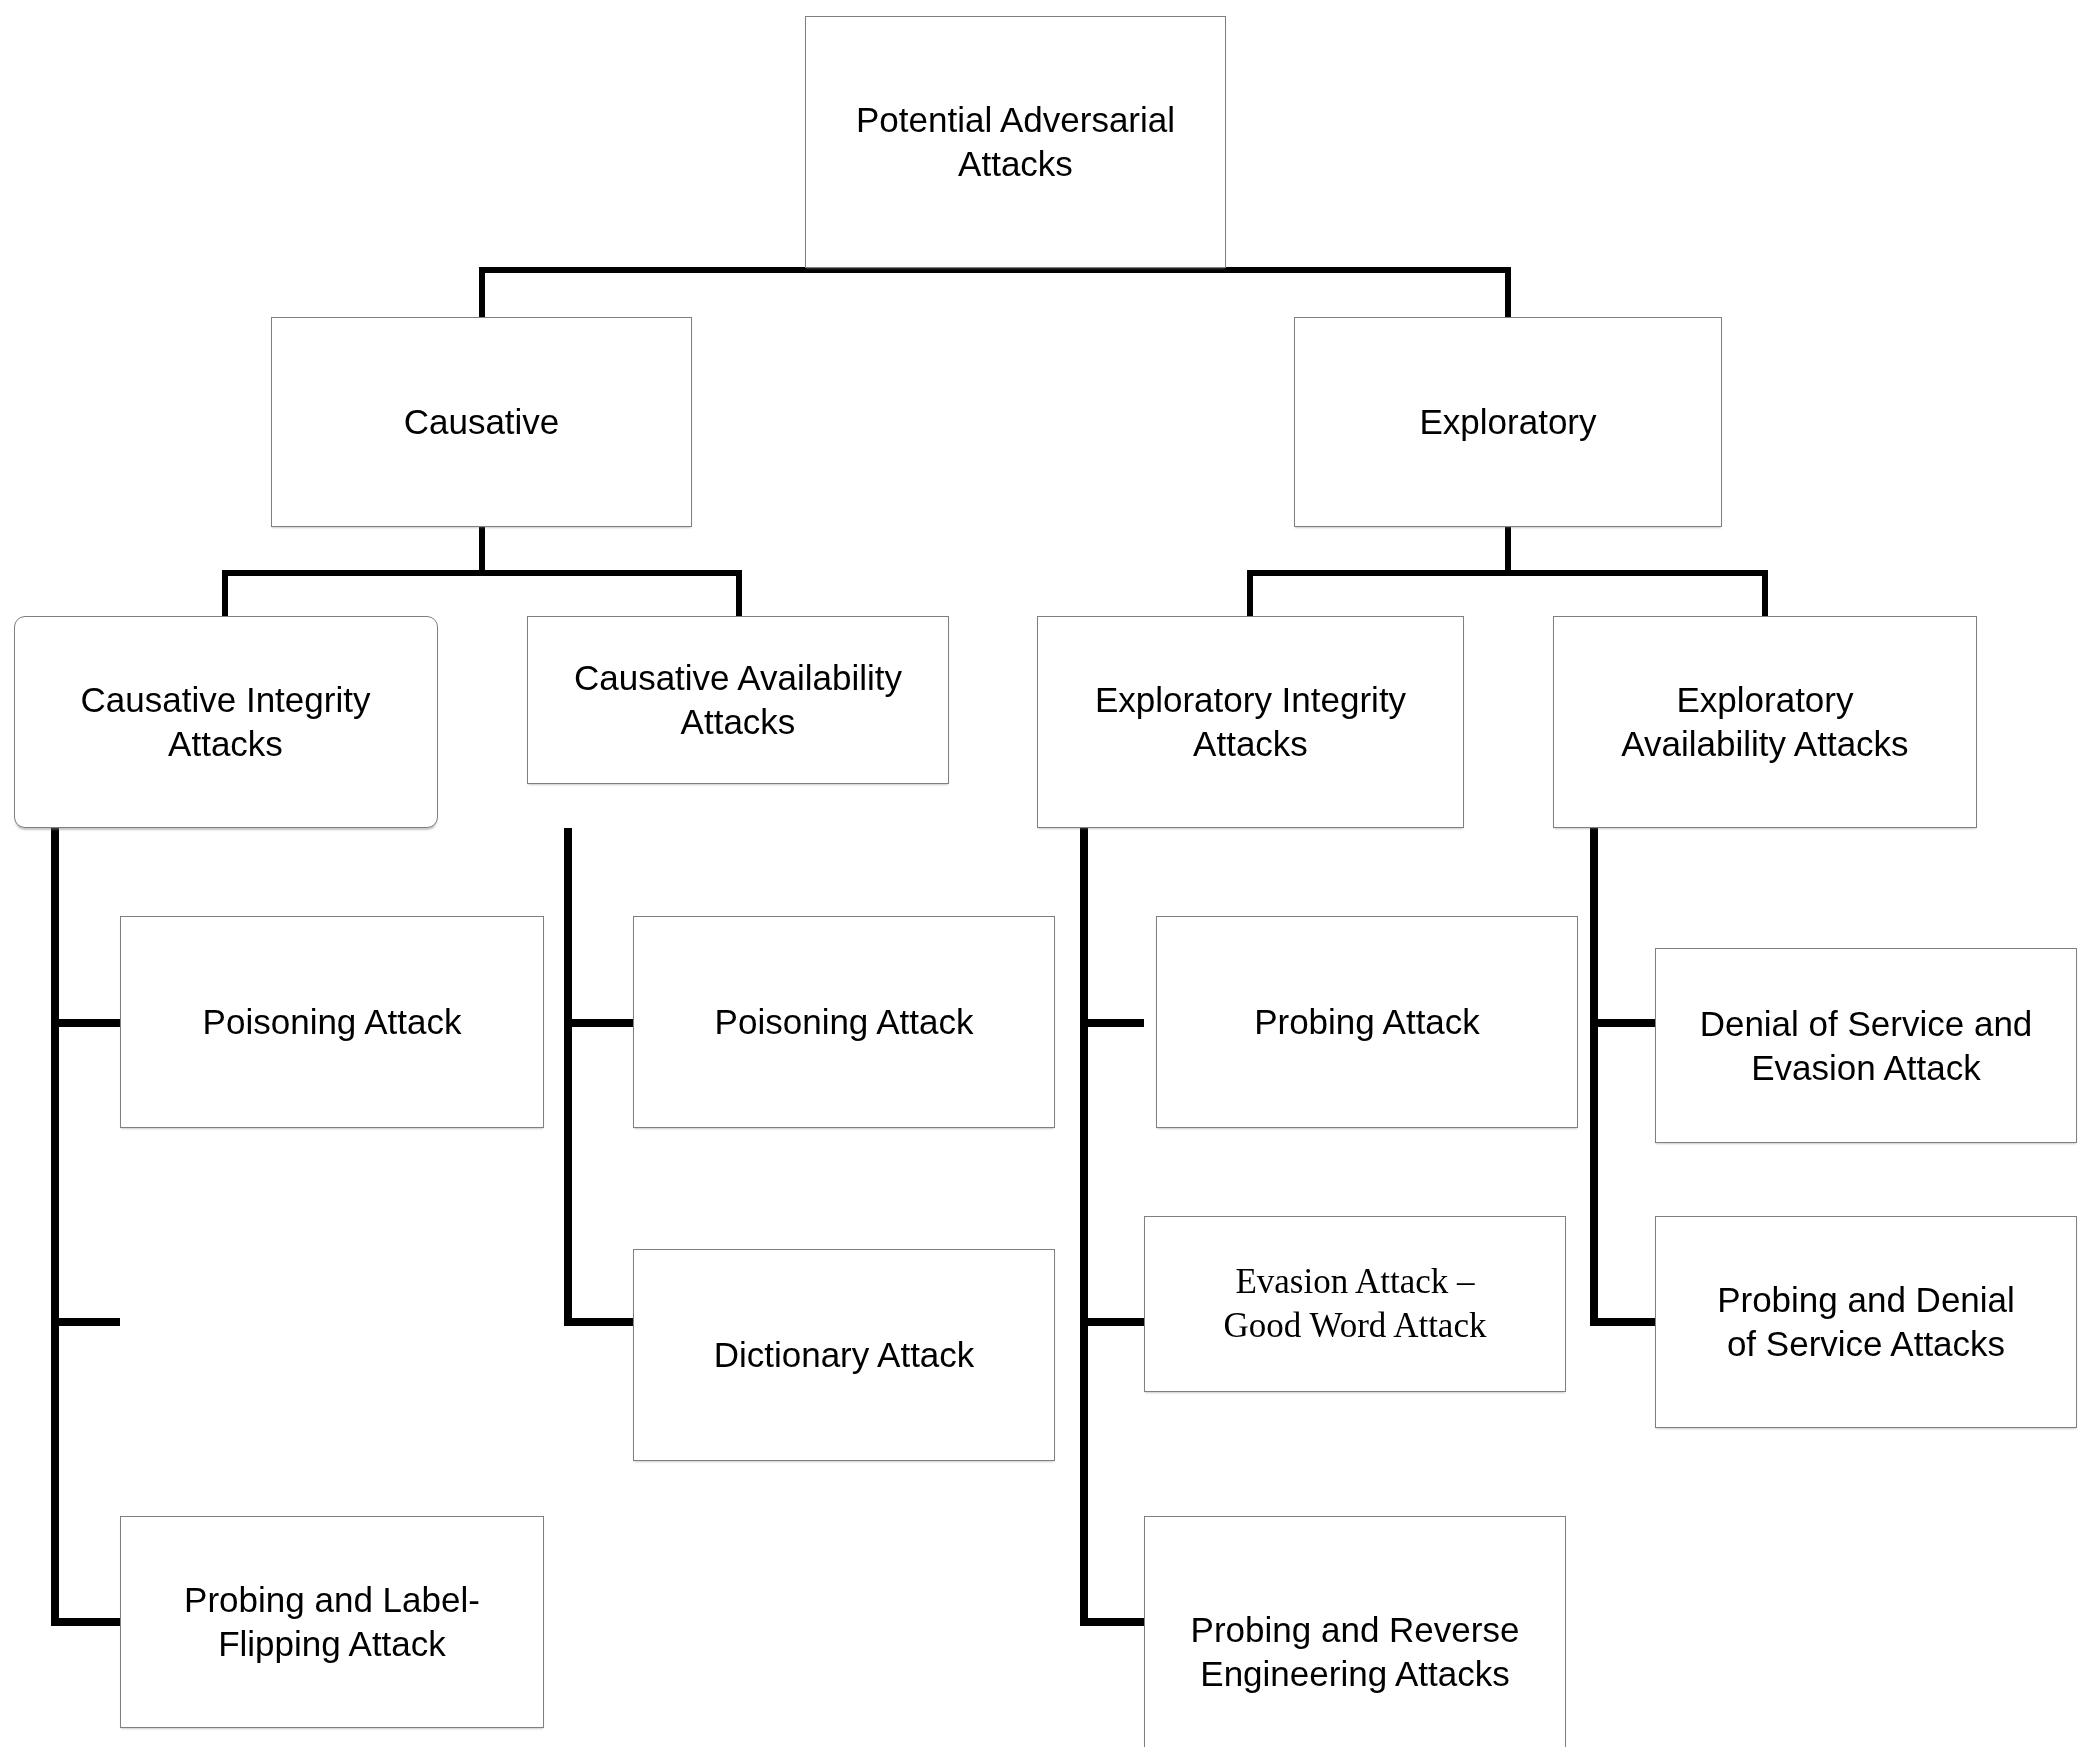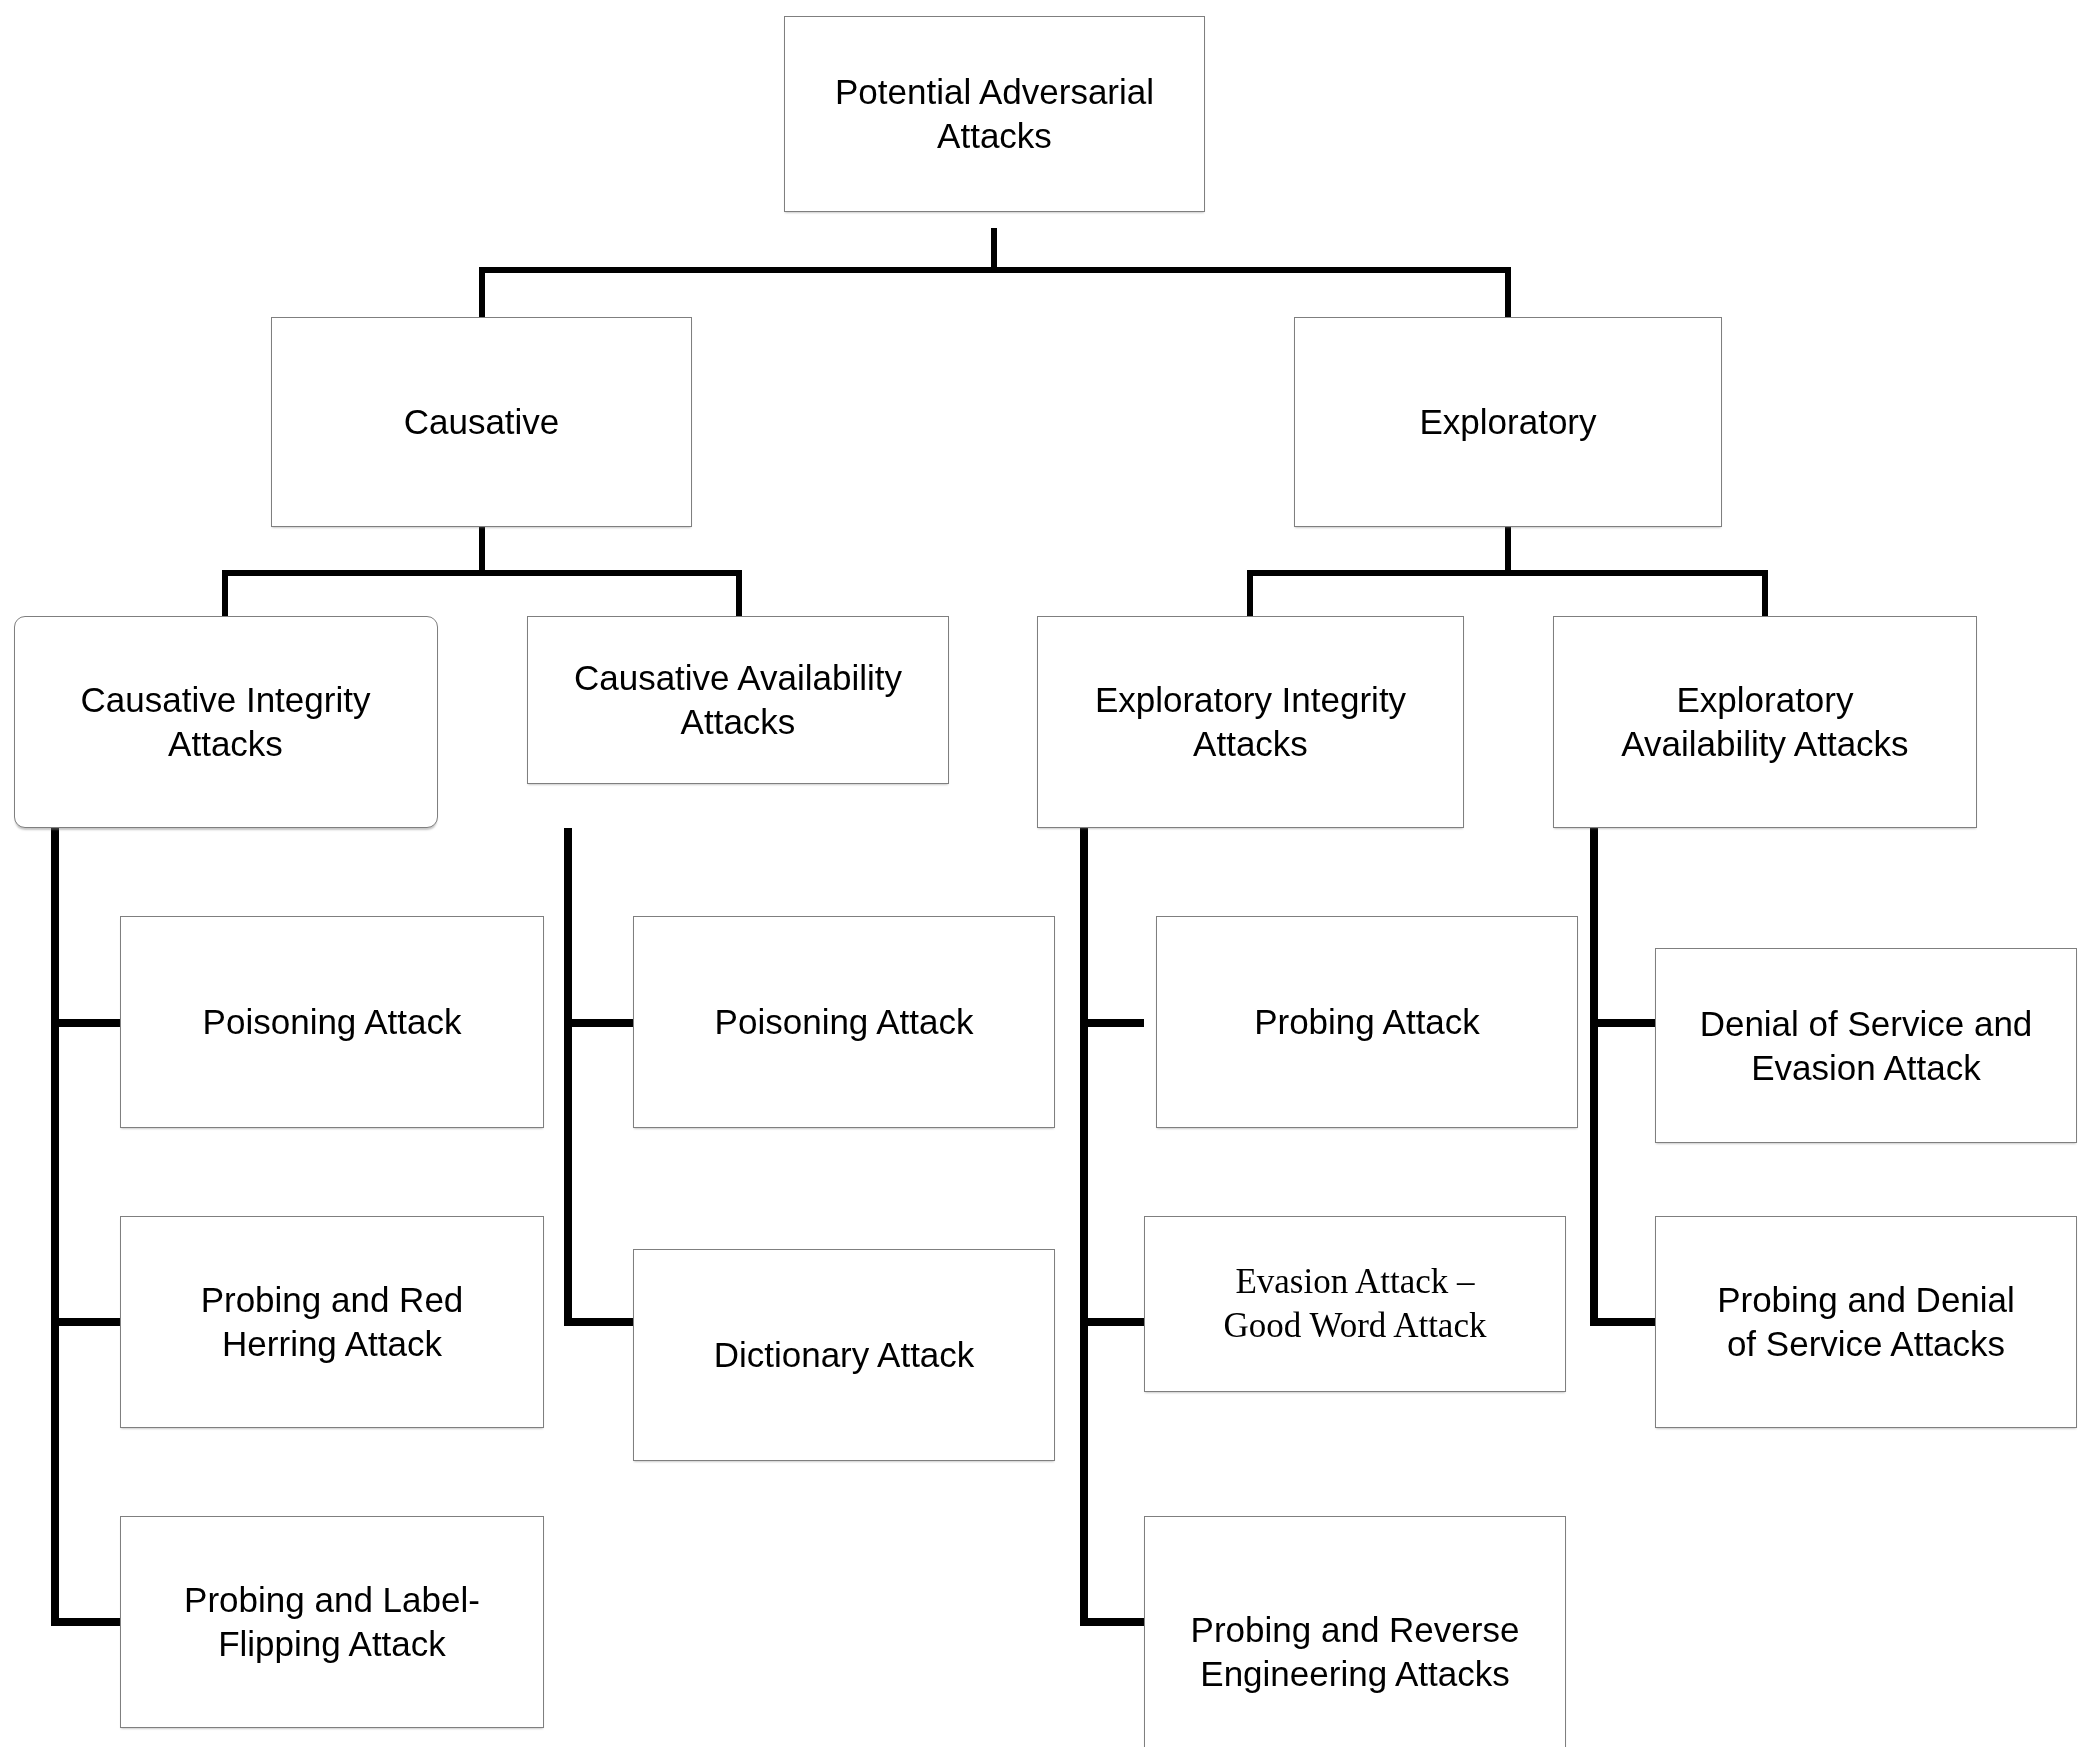--- a/index.html
+++ b/index.html
@@ -29,21 +29,21 @@
     font-size: 35px;
     line-height: 1.25;
     padding: 2.6px 5.1px;
   }
   .conn {
     position: absolute;
     background: #000000;
   }
 
   
-  #n-root        { left: 784px; top: 16px;   width: 421px; height: 196px; }
+  #n-root        { left: 805px; top: 16px;   width: 421px; height: 252px; }
 
   
   #n-causative   { left: 271px;  top: 317px;  width: 421px; height: 210px; }
   #n-exploratory { left: 1294px; top: 317px;  width: 428px; height: 210px; }
 
   
   #n-ci { left: 13.5px;   top: 616px; width: 424px; height: 212px; border-radius: 11px; }
   #n-ca { left: 527px;  top: 616px; width: 422px; height: 168px; }
   #n-ei { left: 1037px; top: 616px; width: 427px; height: 212px; }
   #n-ea { left: 1553px; top: 616px; width: 424px; height: 212px; }
@@ -147,22 +147,20 @@
   <div class="node" id="n-ci">Causative Integrity
 Attacks</div>
   <div class="node" id="n-ca">Causative Availability
 Attacks</div>
   <div class="node" id="n-ei">Exploratory Integrity
 Attacks</div>
   <div class="node" id="n-ea">Exploratory
 Availability Attacks</div>
 
   <div class="node" id="n-c1l0">Poisoning Attack</div>
-  <div class="node" id="n-c1l1">Probing and Red
-Herring Attack</div>
   <div class="node" id="n-c1l2">Probing and Label-
 Flipping Attack</div>
 
   <div class="node" id="n-c2l0">Poisoning Attack</div>
   <div class="node" id="n-c2l1">Dictionary Attack</div>
 
   <div class="node" id="n-c3l0">Probing Attack</div>
   <div class="node" id="n-c3l1">Evasion Attack –
 Good Word Attack</div>
   <div class="node" id="n-c3l2">Probing and Reverse

